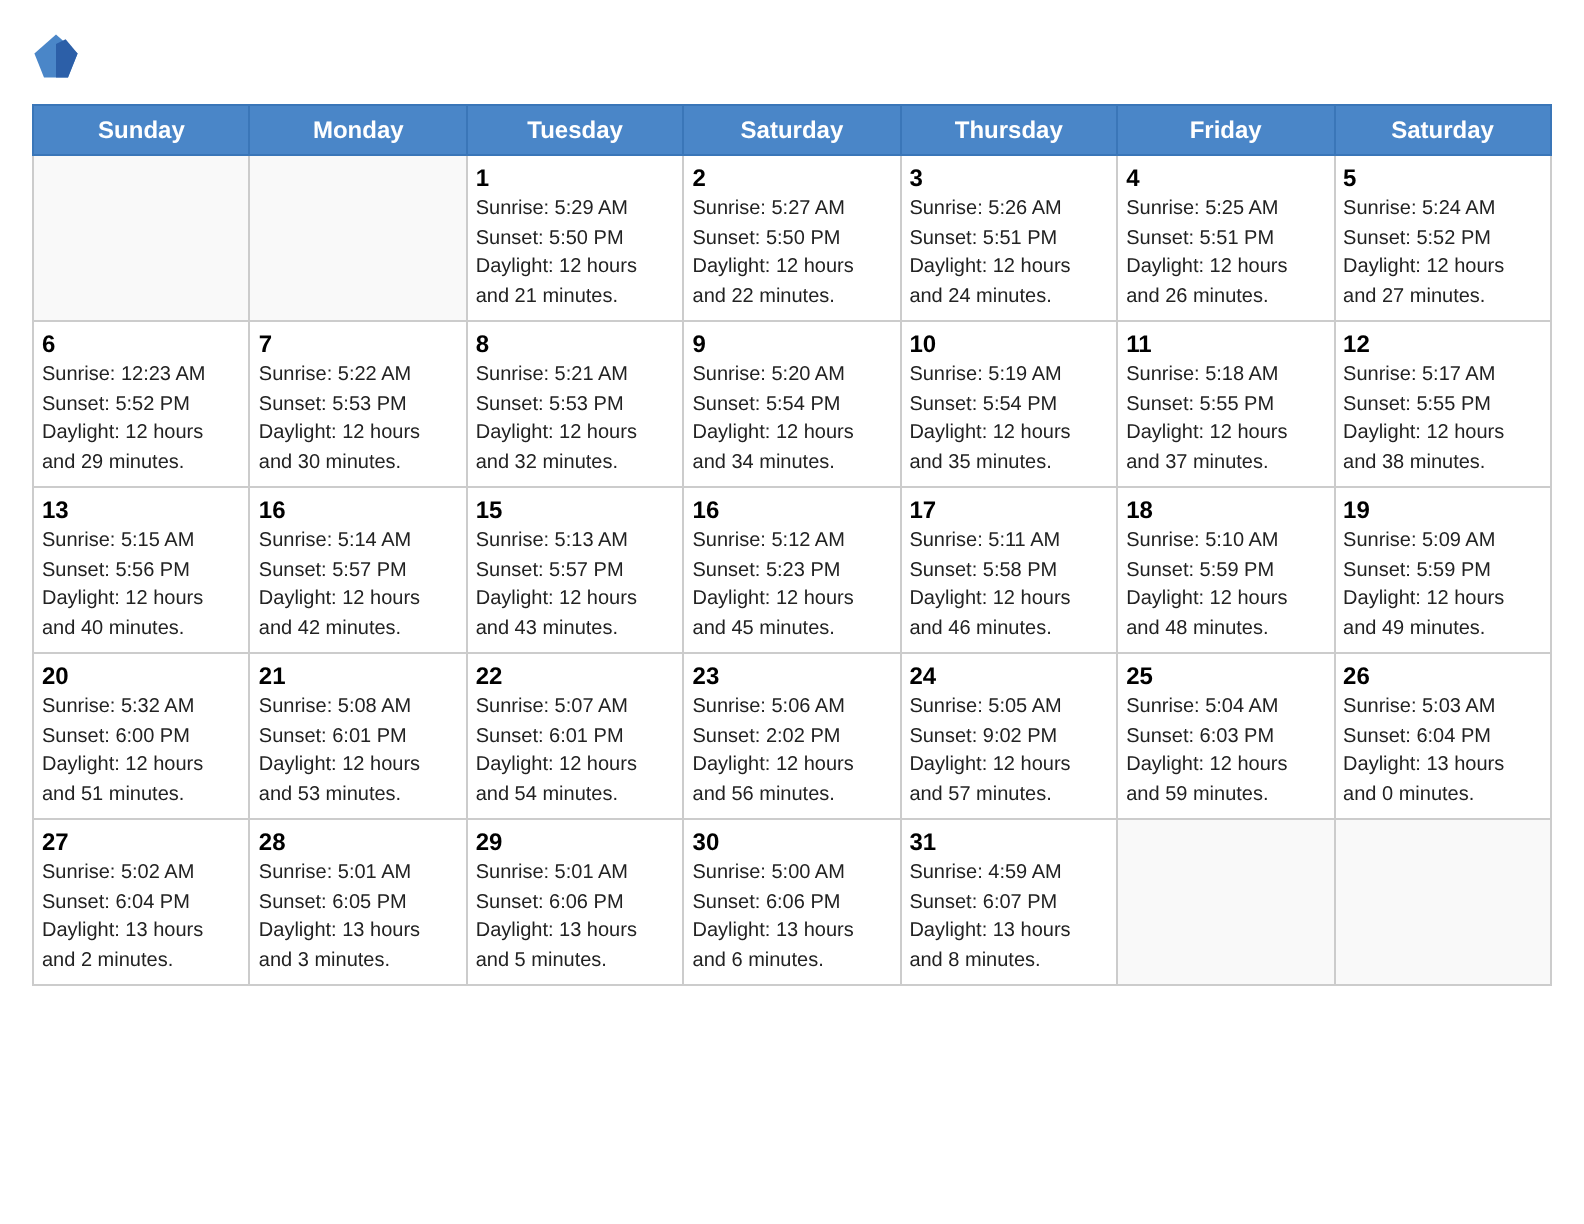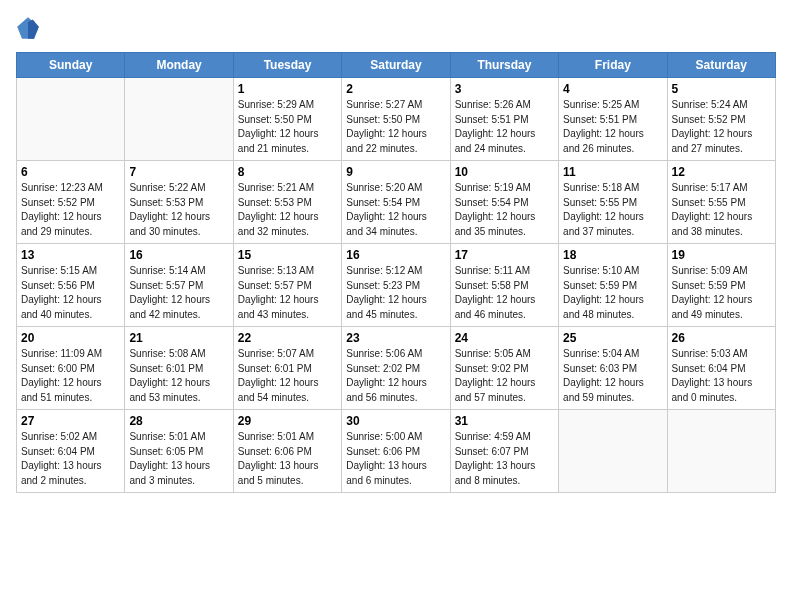--- a/index.html
+++ b/index.html
@@ -252,21 +252,21 @@
           <div class="day-num">19</div>
           <div class="day-detail">Sunrise: 5:09 AM
 Sunset: 5:59 PM
 Daylight: 12 hours
 and 49 minutes.</div>
         </td>
       </tr>
       <tr>
         <td>
           <div class="day-num">20</div>
-          <div class="day-detail">Sunrise: 11:09 AM
+          <div class="day-detail">Sunrise: 5:32 AM
 Sunset: 6:00 PM
 Daylight: 12 hours
 and 51 minutes.</div>
         </td>
         <td>
           <div class="day-num">21</div>
           <div class="day-detail">Sunrise: 5:08 AM
 Sunset: 6:01 PM
 Daylight: 12 hours
 and 53 minutes.</div>

